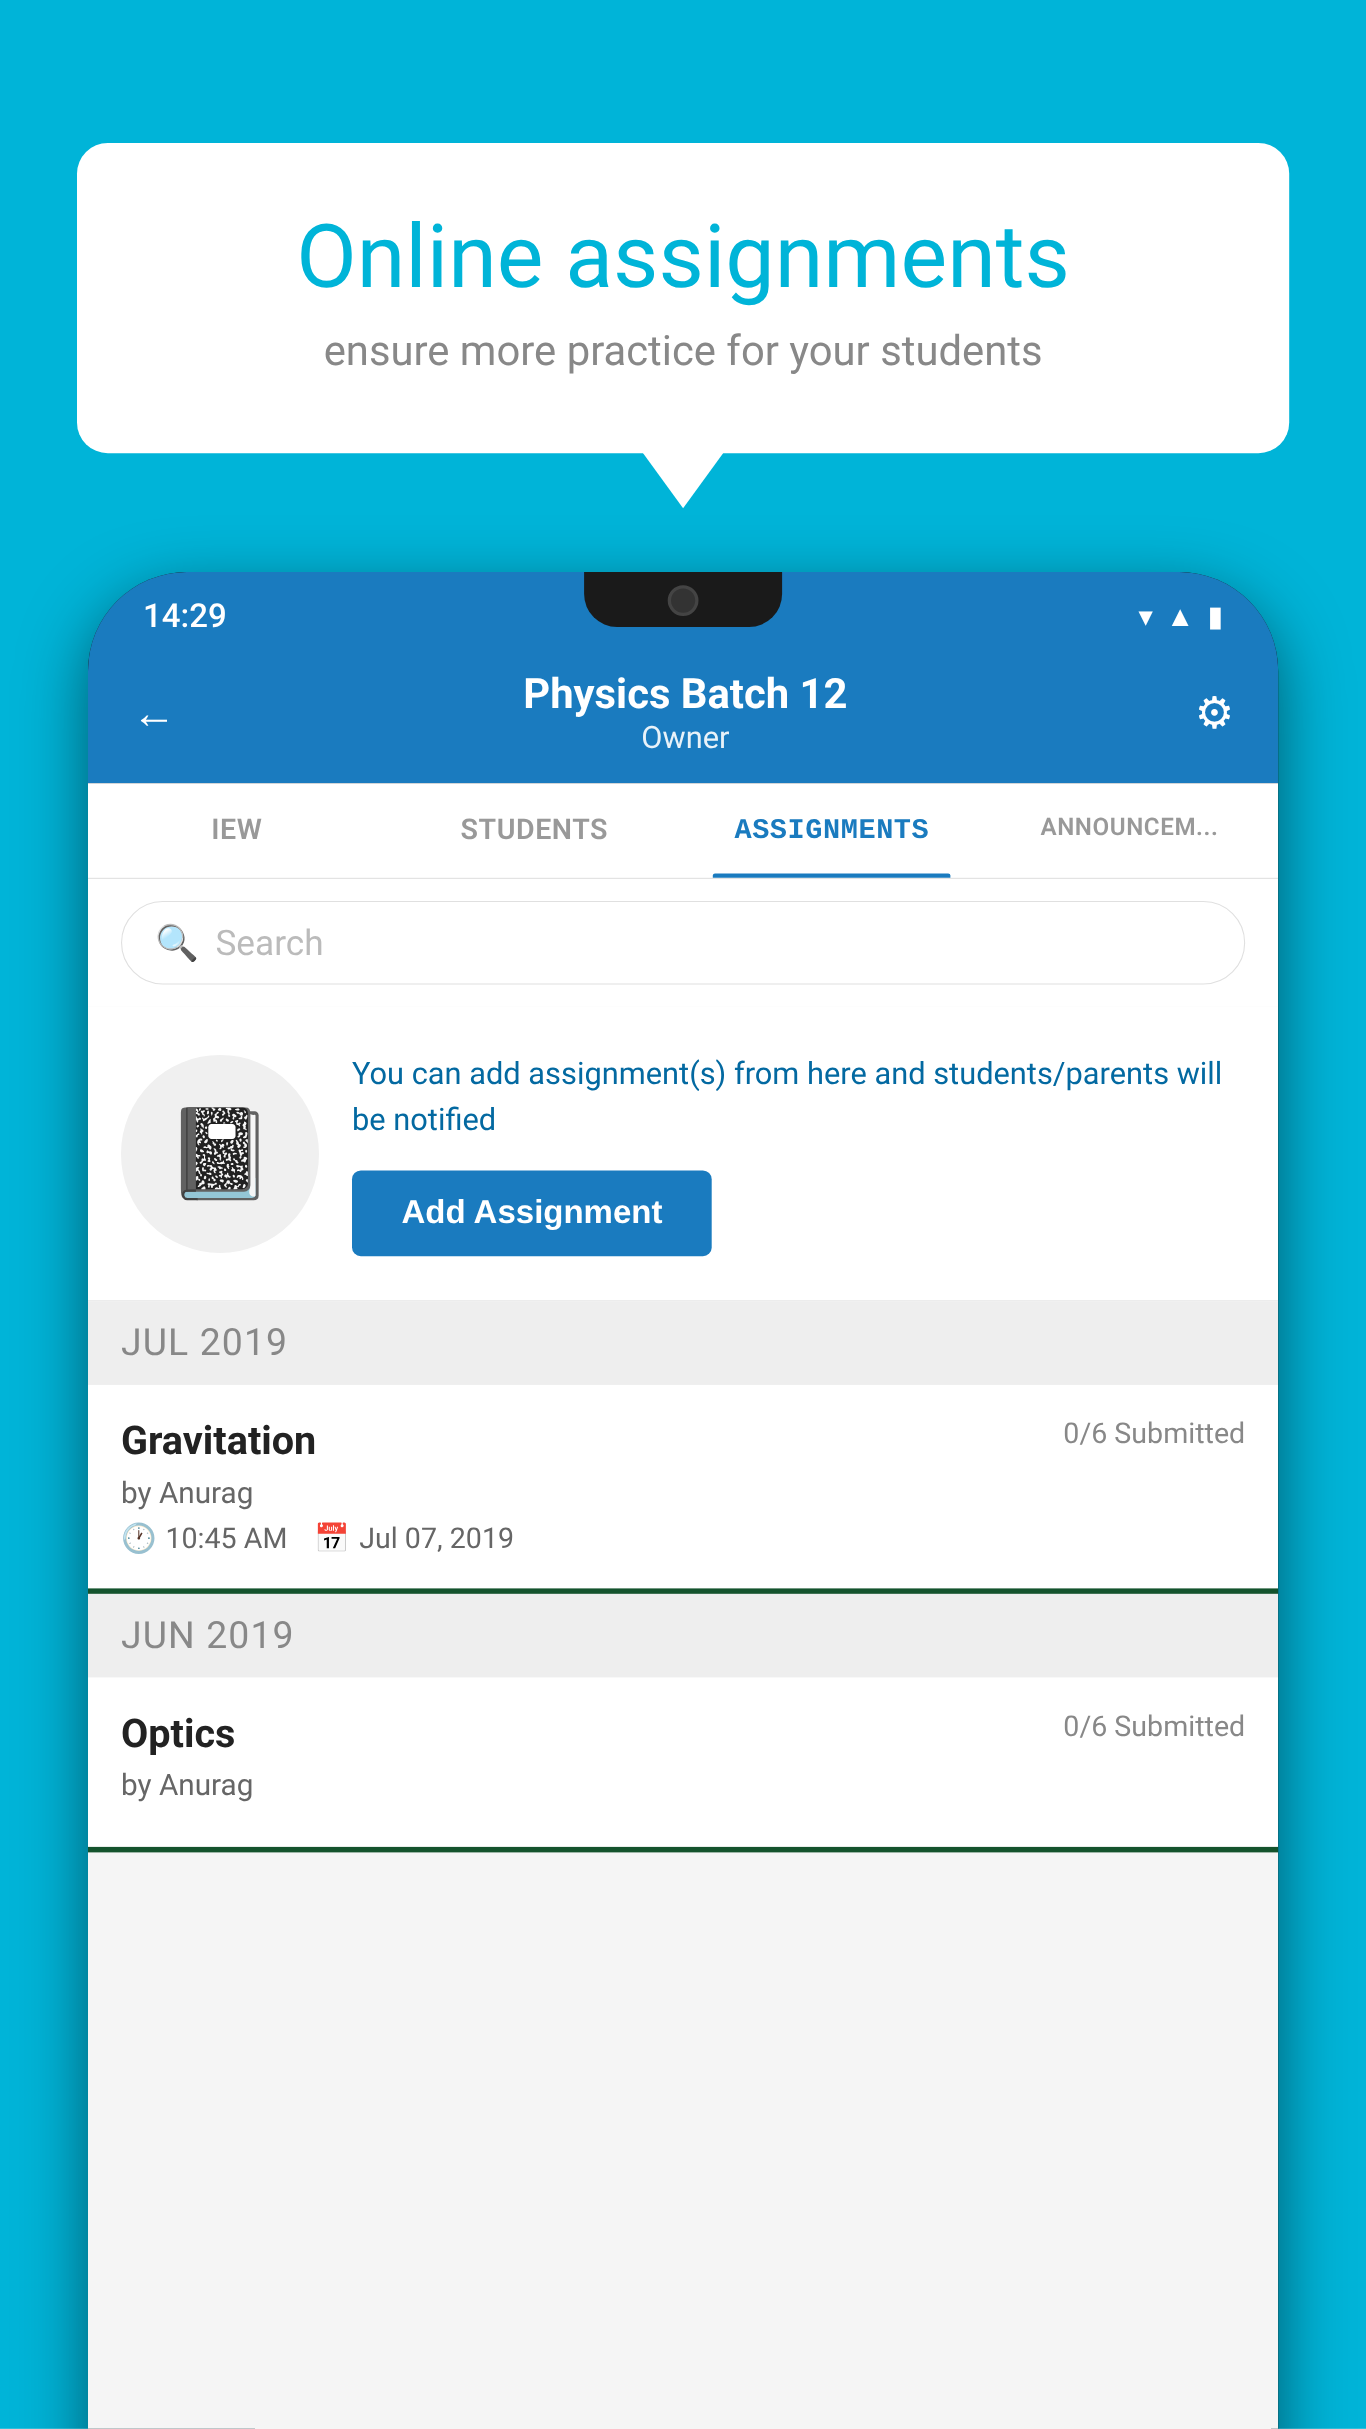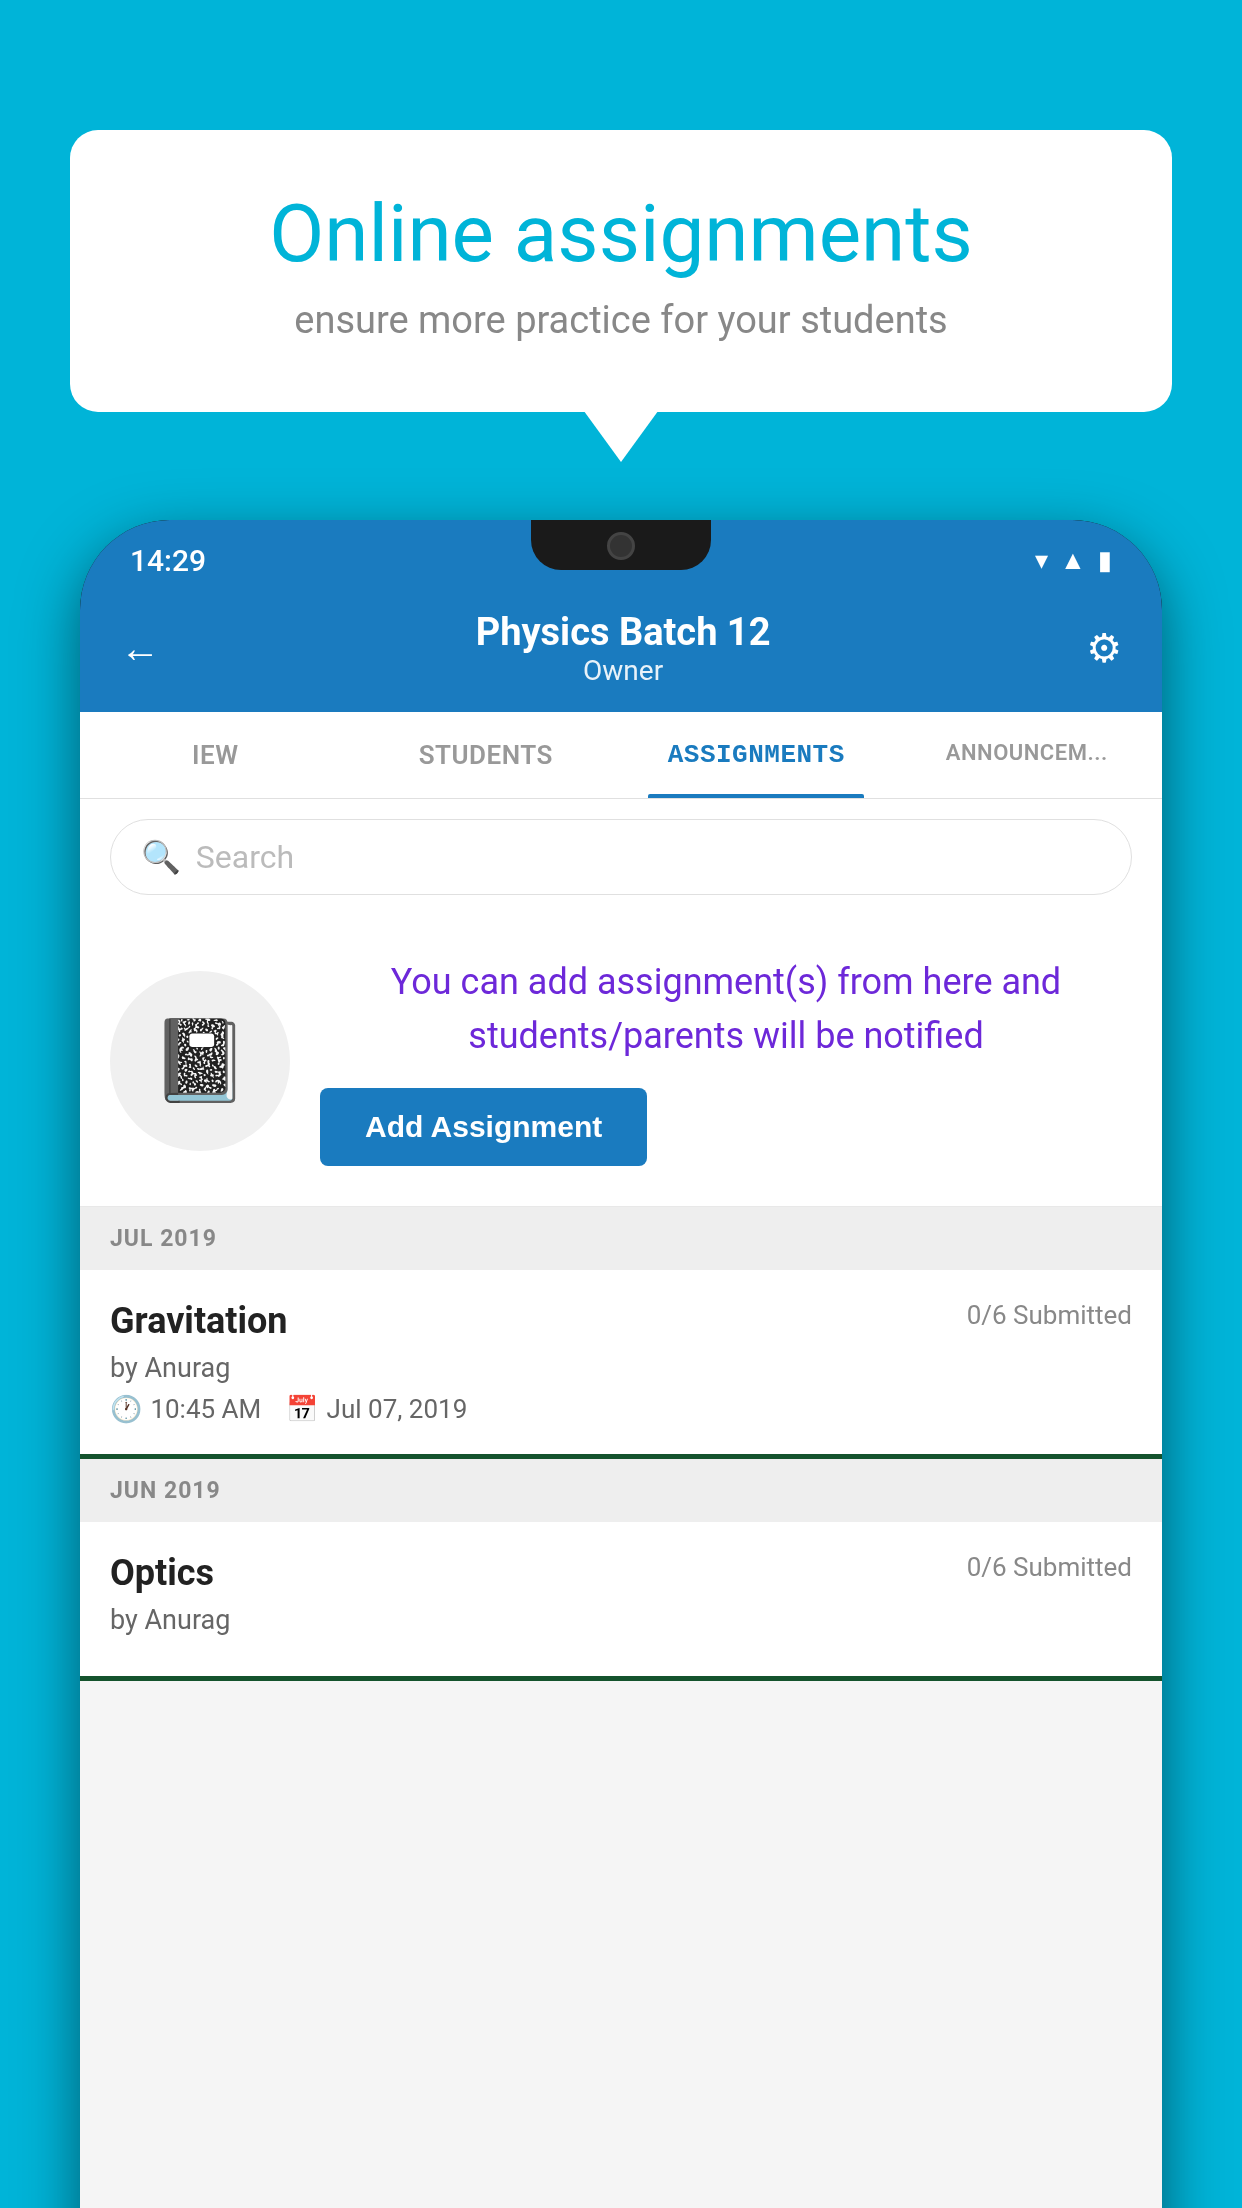--- a/index.html
+++ b/index.html
@@ -258,47 +258,46 @@
 
     .notebook-icon {
       font-size: 80px;
     }
 
     .add-assignment-content {
       flex: 1;
     }
 
     .add-assignment-desc {
-      font-size: 36px;
-      color: #6d28d9;
+      font-size: 28px;
+      color: #0369a1;
       line-height: 1.5;
       margin-bottom: 25px;
-      text-align: center;
     }
 
     .add-assignment-btn {
       background: #1a7bbf;
       color: white;
       border: none;
       border-radius: 8px;
       padding: 22px 45px;
       font-size: 30px;
       font-weight: 600;
       cursor: pointer;
     }
 
     
     .section-header {
       background: #eeeeee;
       padding: 18px 30px;
     }
 
     .section-label {
-      font-size: 23px;
-      font-weight: 700;
+      font-size: 34px;
+      font-weight: 400;
       color: #888;
       letter-spacing: 1px;
     }
 
     
     .assignment-item {
       background: white;
       padding: 30px;
       border-bottom: 5px solid #14532d;
     }

